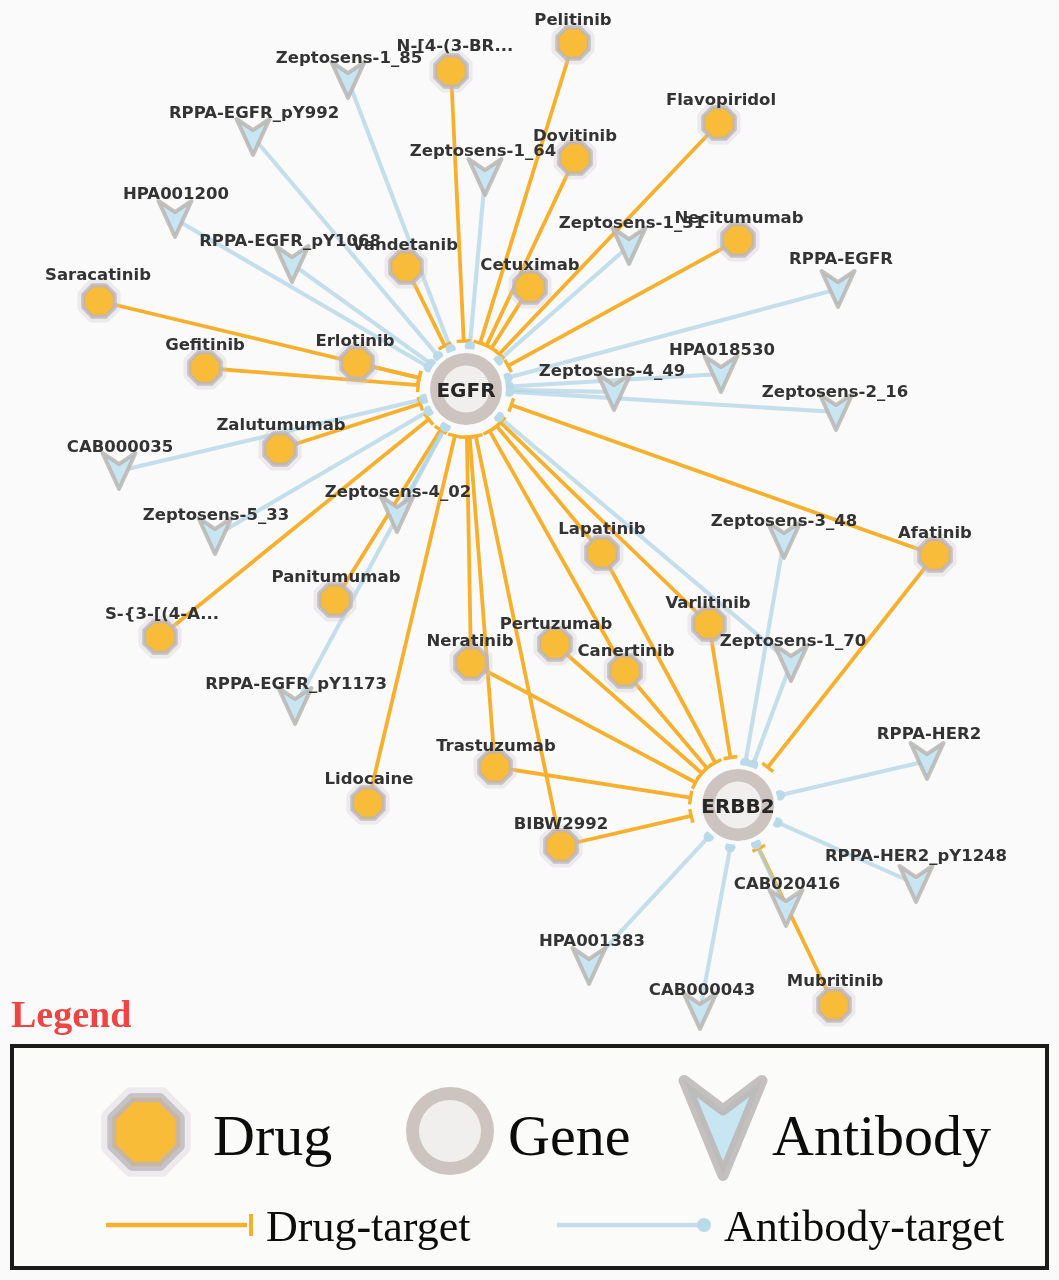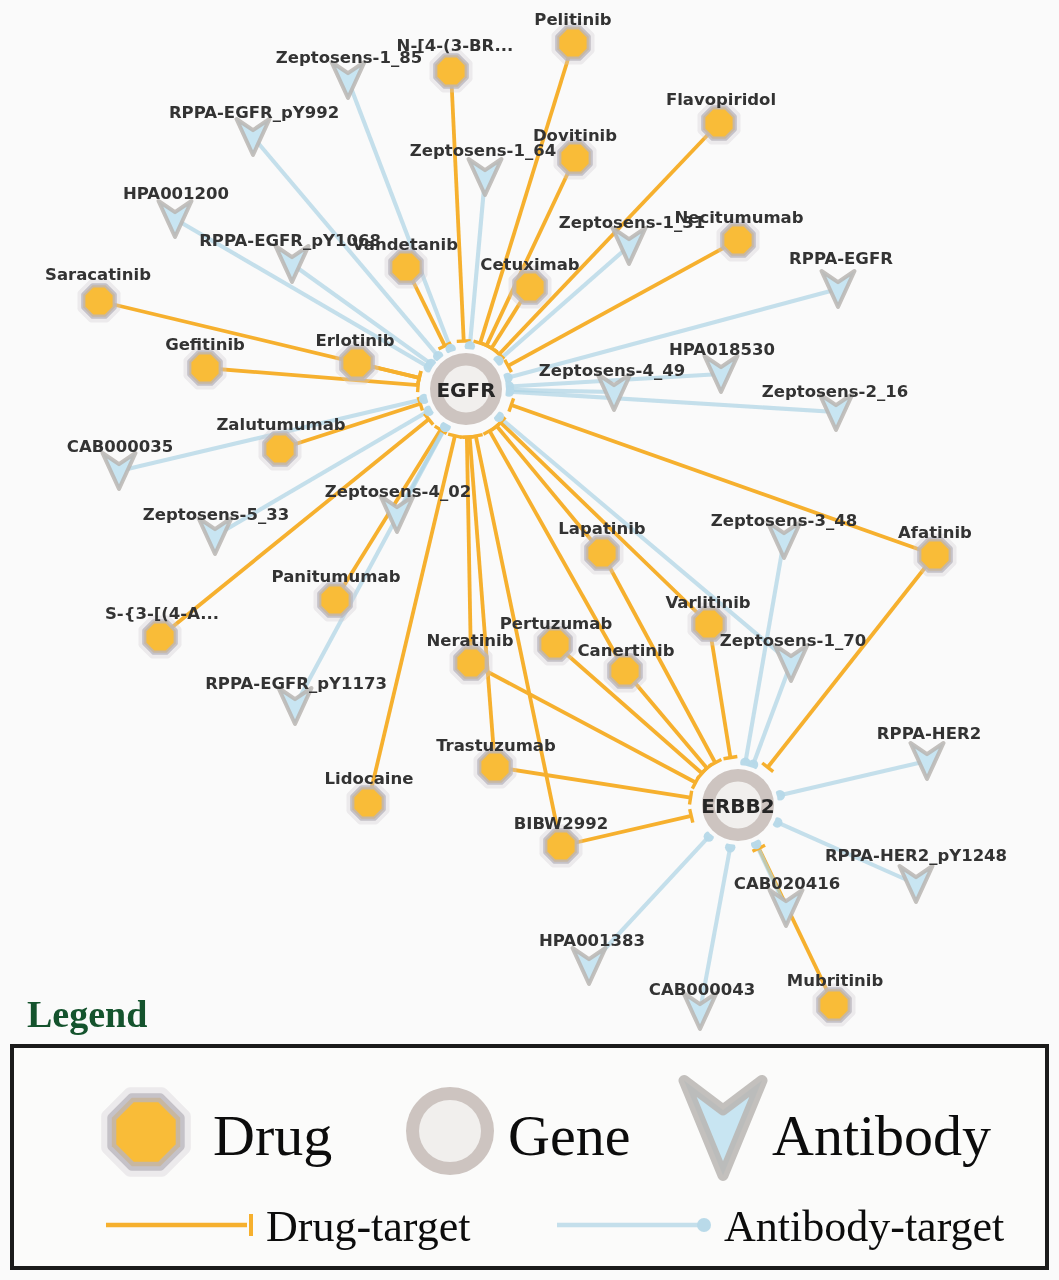--- a/index.html
+++ b/index.html
@@ -1,19 +1,19 @@
 <!DOCTYPE html>
 <html><head>
 <meta charset="utf-8">
 <style>
   html,body{margin:0;padding:0;}
   body{width:1059px;height:1280px;overflow:hidden;background:#fafafa;font-family:"DejaVu Sans",sans-serif;}
   .stage{position:relative;width:1059px;height:1280px;background:#fafafa;}
   svg{position:absolute;left:0;top:0;}
-  .legend-title{position:absolute;left:27px;top:995px;font-family:"Liberation Serif",serif;font-weight:bold;font-size:38px;color:#14532d;line-height:1;}
+  .legend-title{position:absolute;left:11px;top:995px;font-family:"Liberation Serif",serif;font-weight:bold;font-size:38px;color:#ef4444;line-height:1;}
   .legend-box{position:absolute;left:10px;top:1044px;width:1031px;height:218px;border:4px solid #1b1b1b;background:#fbfbfa;}
 </style>
 </head>
 <body>
 
 <div class="stage">
   <svg id="net" width="1059" height="1280" viewBox="0 0 1059 1280">
       <g>
         <line x1="573" y1="43" x2="480.181299634725" y2="343.1427133307023" stroke="#f6b02e" stroke-width="3.8"></line>
         <line x1="451" y1="71" x2="463.73836371890417" y2="341.05331084076784" stroke="#f6b02e" stroke-width="3.8"></line>

